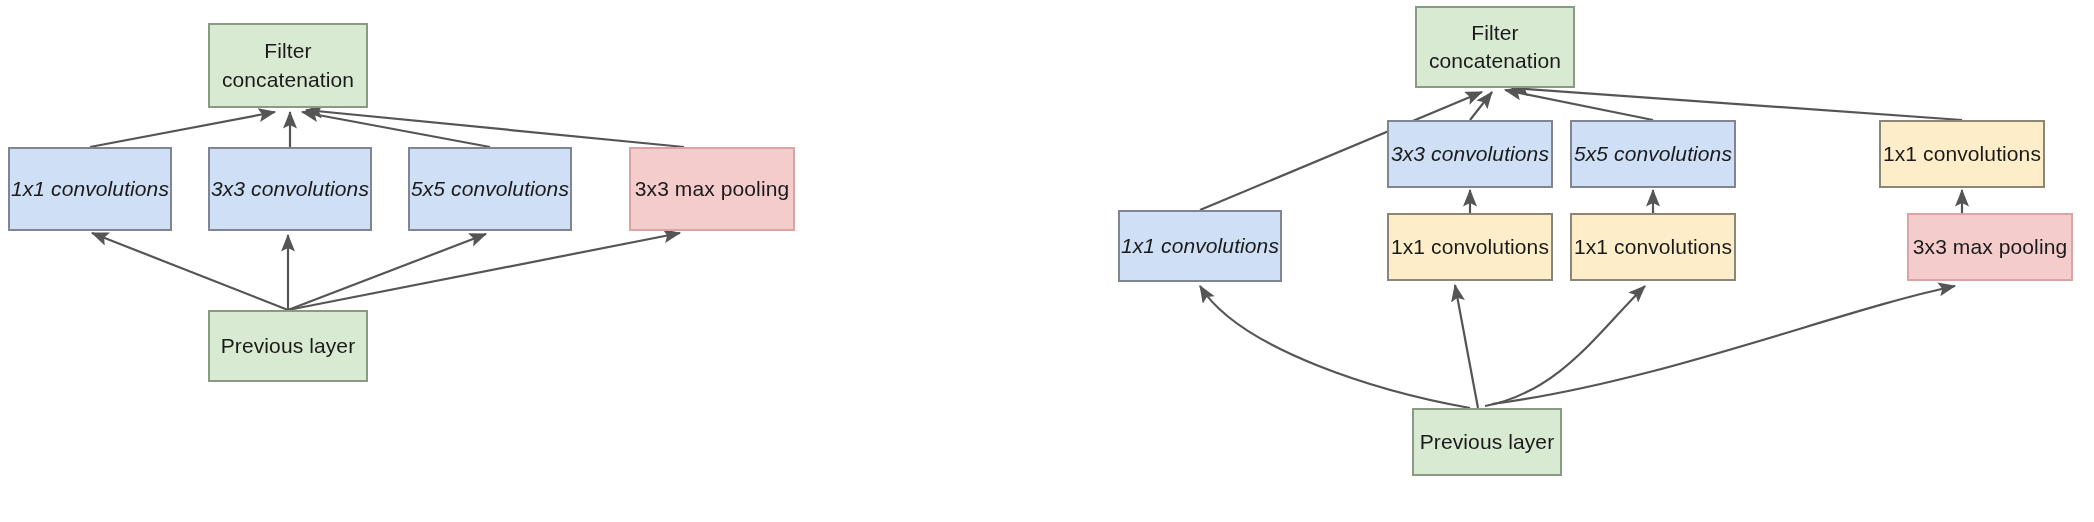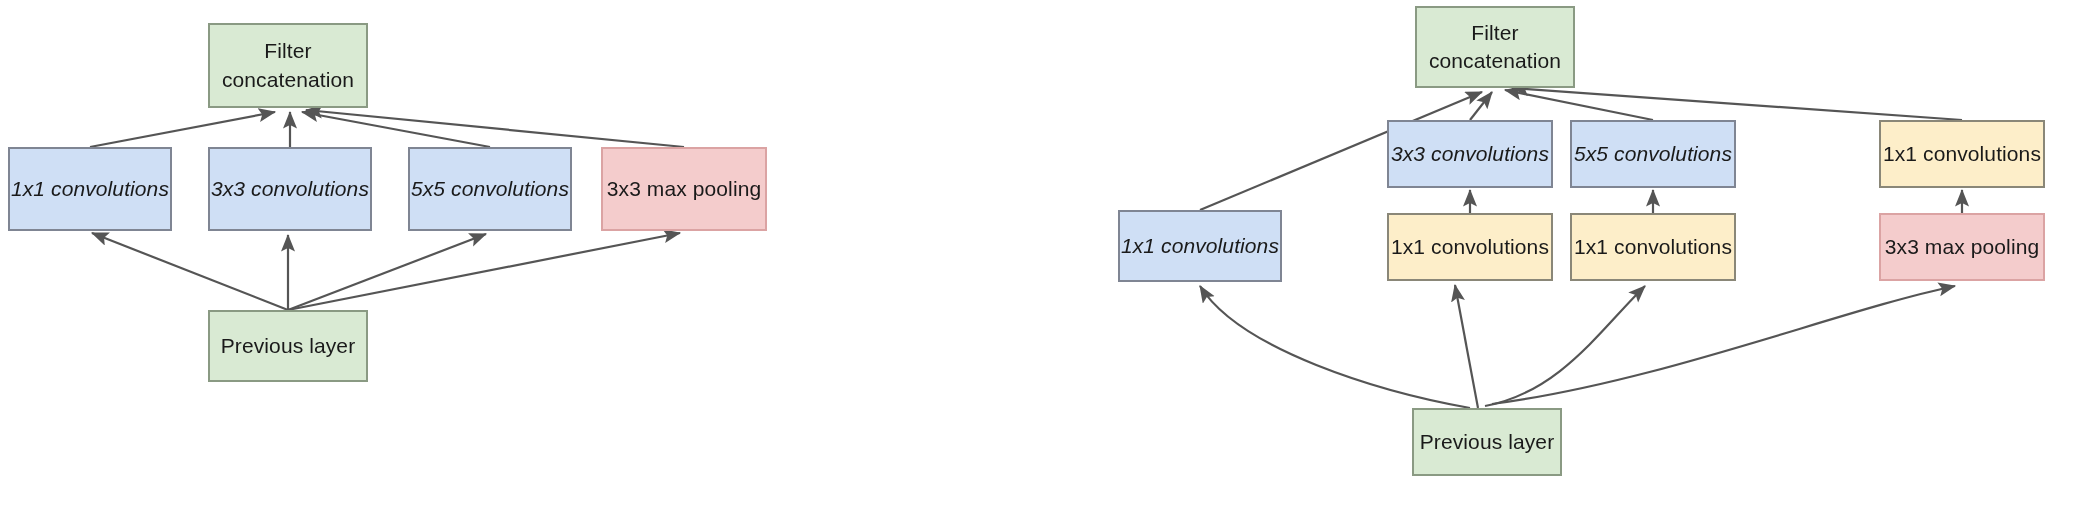--- a/index.html
+++ b/index.html
@@ -35,21 +35,21 @@
     text-align: center;
     color: #1a1a1a;
     font-size: 21px;
     line-height: 1.35;
     letter-spacing: 0.1px;
     z-index: 2;
   }
   .node.green  { background: #d9ead3; border-color: #8a9a83; }
   .node.blue   { background: #cfdff5; border-color: #7f8593; font-style: italic; }
   .node.yellow { background: #fdeec9; border-color: #8a8778; }
-  .node.pink   { background: #f4cccc; border-color: #dba3a3; }
+  .node.pink   { background: #f4cccc; border-color: #dba3a3; margin-left: 28px; }
   .node-label { display: block; white-space: pre-line; }
 </style>
 </head>
 <body>
 
 <div id="canvas">
   <svg class="svg-layer" viewBox="0 0 2094 522" xmlns="http://www.w3.org/2000/svg">
     <defs>
       <marker id="arrowhead" markerWidth="9" markerHeight="9" refX="7.5" refY="3.2" orient="auto" markerUnits="strokeWidth">
         <path d="M0,0 L8,3.2 L0,6.4 L1.6,3.2 z" fill="#555555"></path>

